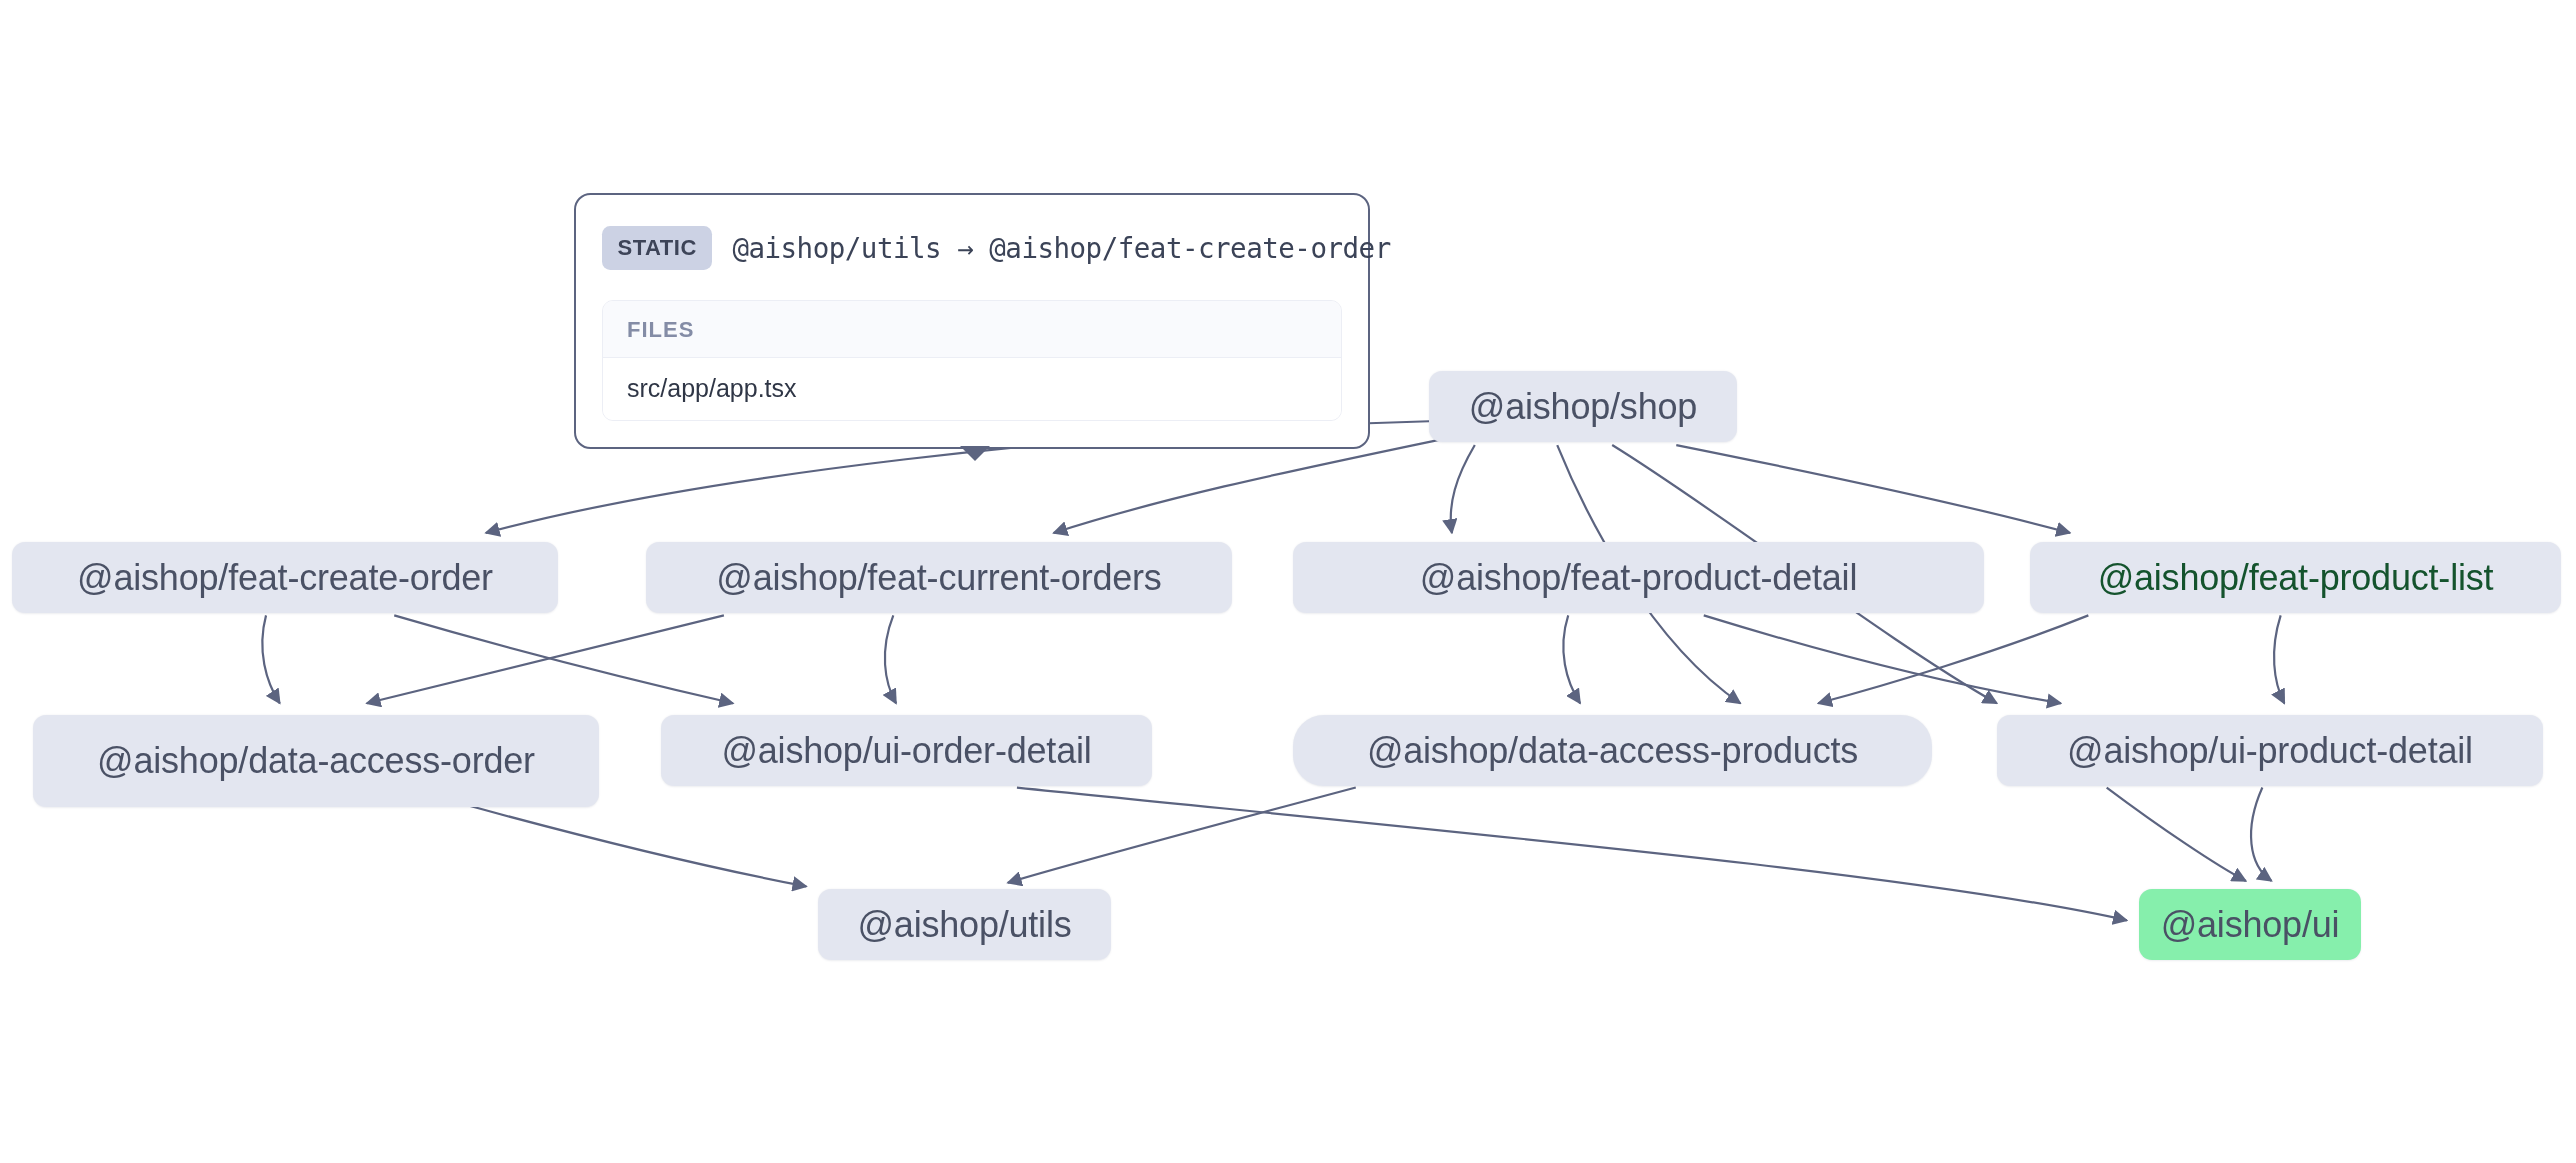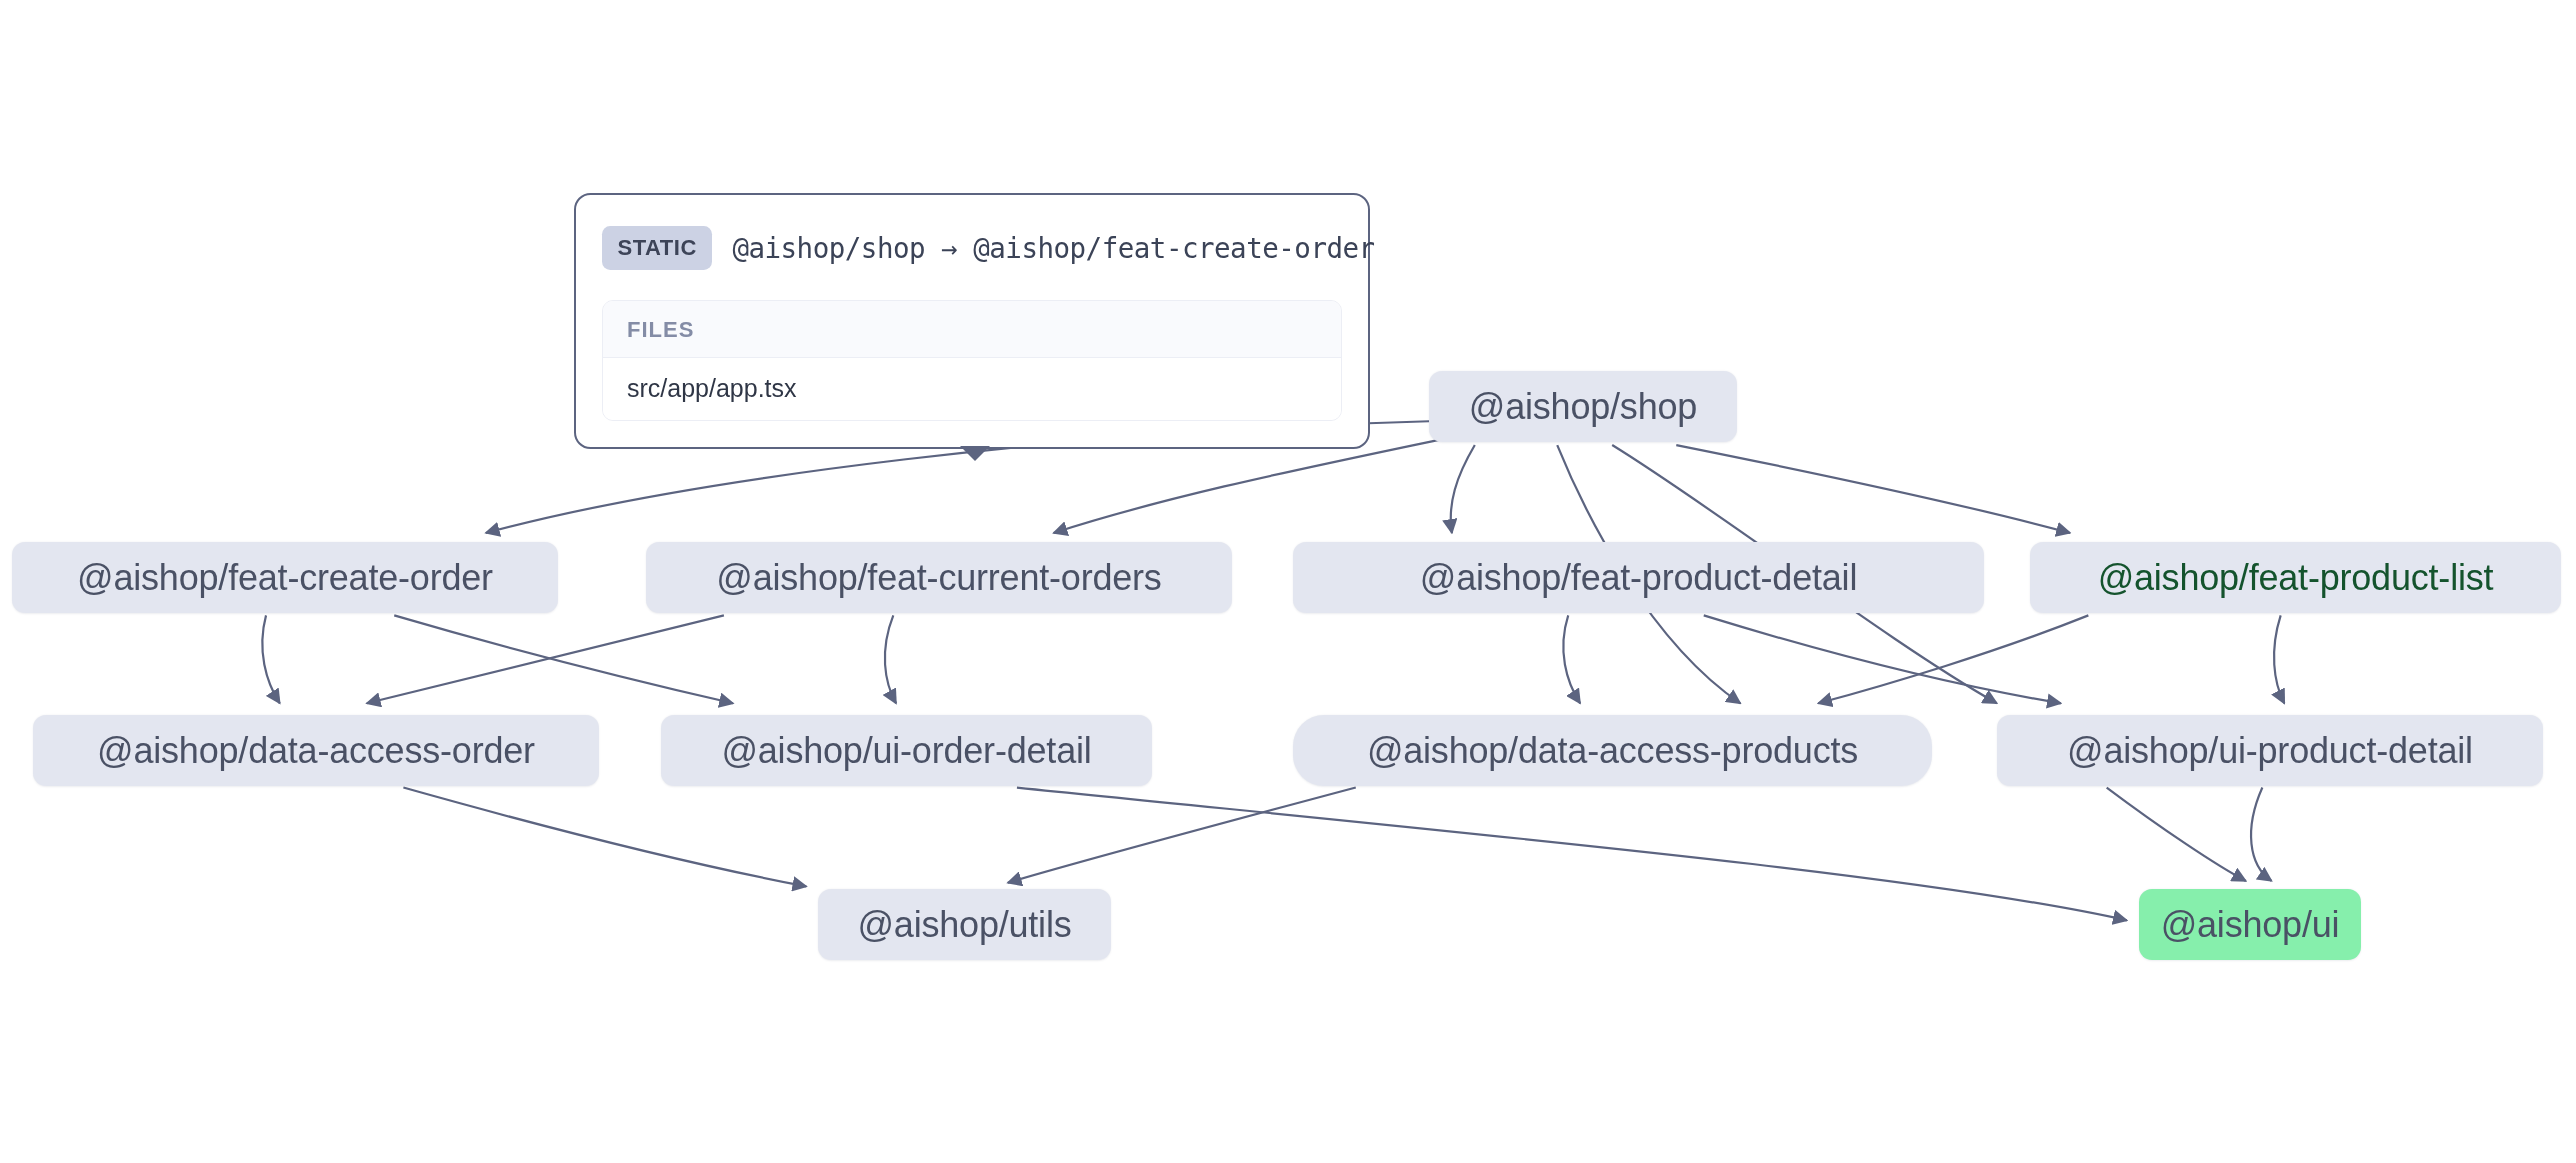--- a/index.html
+++ b/index.html
@@ -162,21 +162,21 @@
       </div>
       <div class="graph-node" style="left: 646px; top: 542px; width: 586px; height: 71px; background: rgb(227, 230, 240); color: rgb(74, 81, 101);">
         <span>@aishop/feat-current-orders</span>
       </div>
       <div class="graph-node" style="left: 1293px; top: 542px; width: 691px; height: 71px; background: rgb(227, 230, 240); color: rgb(74, 81, 101);">
         <span>@aishop/feat-product-detail</span>
       </div>
       <div class="graph-node" style="left: 2030px; top: 542px; width: 531px; height: 71px; background: rgb(227, 230, 240); color: #14532d;">
         <span>@aishop/feat-product-list</span>
       </div>
-      <div class="graph-node" style="left: 33px; top: 715px; width: 566px; height: 71px; background: rgb(227, 230, 240); color: rgb(74, 81, 101);">
+      <div class="graph-node" style="left: 33px; top: 715px; width: 566px; height: 92px; background: rgb(227, 230, 240); color: rgb(74, 81, 101);">
         <span>@aishop/data-access-order</span>
       </div>
       <div class="graph-node" style="left: 661px; top: 715px; width: 491px; height: 71px; background: rgb(227, 230, 240); color: rgb(74, 81, 101);">
         <span>@aishop/ui-order-detail</span>
       </div>
       <div class="graph-node" style="left: 1293px; top: 715px; width: 639px; height: 71px; background: rgb(227, 230, 240); color: rgb(74, 81, 101); border-radius: 31px;">
         <span>@aishop/data-access-products</span>
       </div>
       <div class="graph-node" style="left: 1997px; top: 715px; width: 546px; height: 71px; background: rgb(227, 230, 240); color: rgb(74, 81, 101);">
         <span>@aishop/ui-product-detail</span>
@@ -185,21 +185,21 @@
         <span>@aishop/utils</span>
       </div>
       <div class="graph-node" style="left: 2139px; top: 889px; width: 222px; height: 71px; background: #86efac; color: rgb(74, 81, 101);">
         <span>@aishop/ui</span>
       </div>
     </div>
 
   <div id="tooltip-card">
     <div id="tooltip-header">
       <span id="static-badge">STATIC</span>
-      <span id="tooltip-title">@aishop/shop → @aishop/feat-create-order</span>
+      <span id="tooltip-title">@aishop/utils → @aishop/feat-create-order</span>
     </div>
     <div id="files-panel">
       <div id="files-heading">FILES</div>
       <div id="files-list">
           <div class="file-row">src/app/app.tsx</div>
         </div>
     </div>
   </div>
   <div id="tooltip-tail"></div>
 

